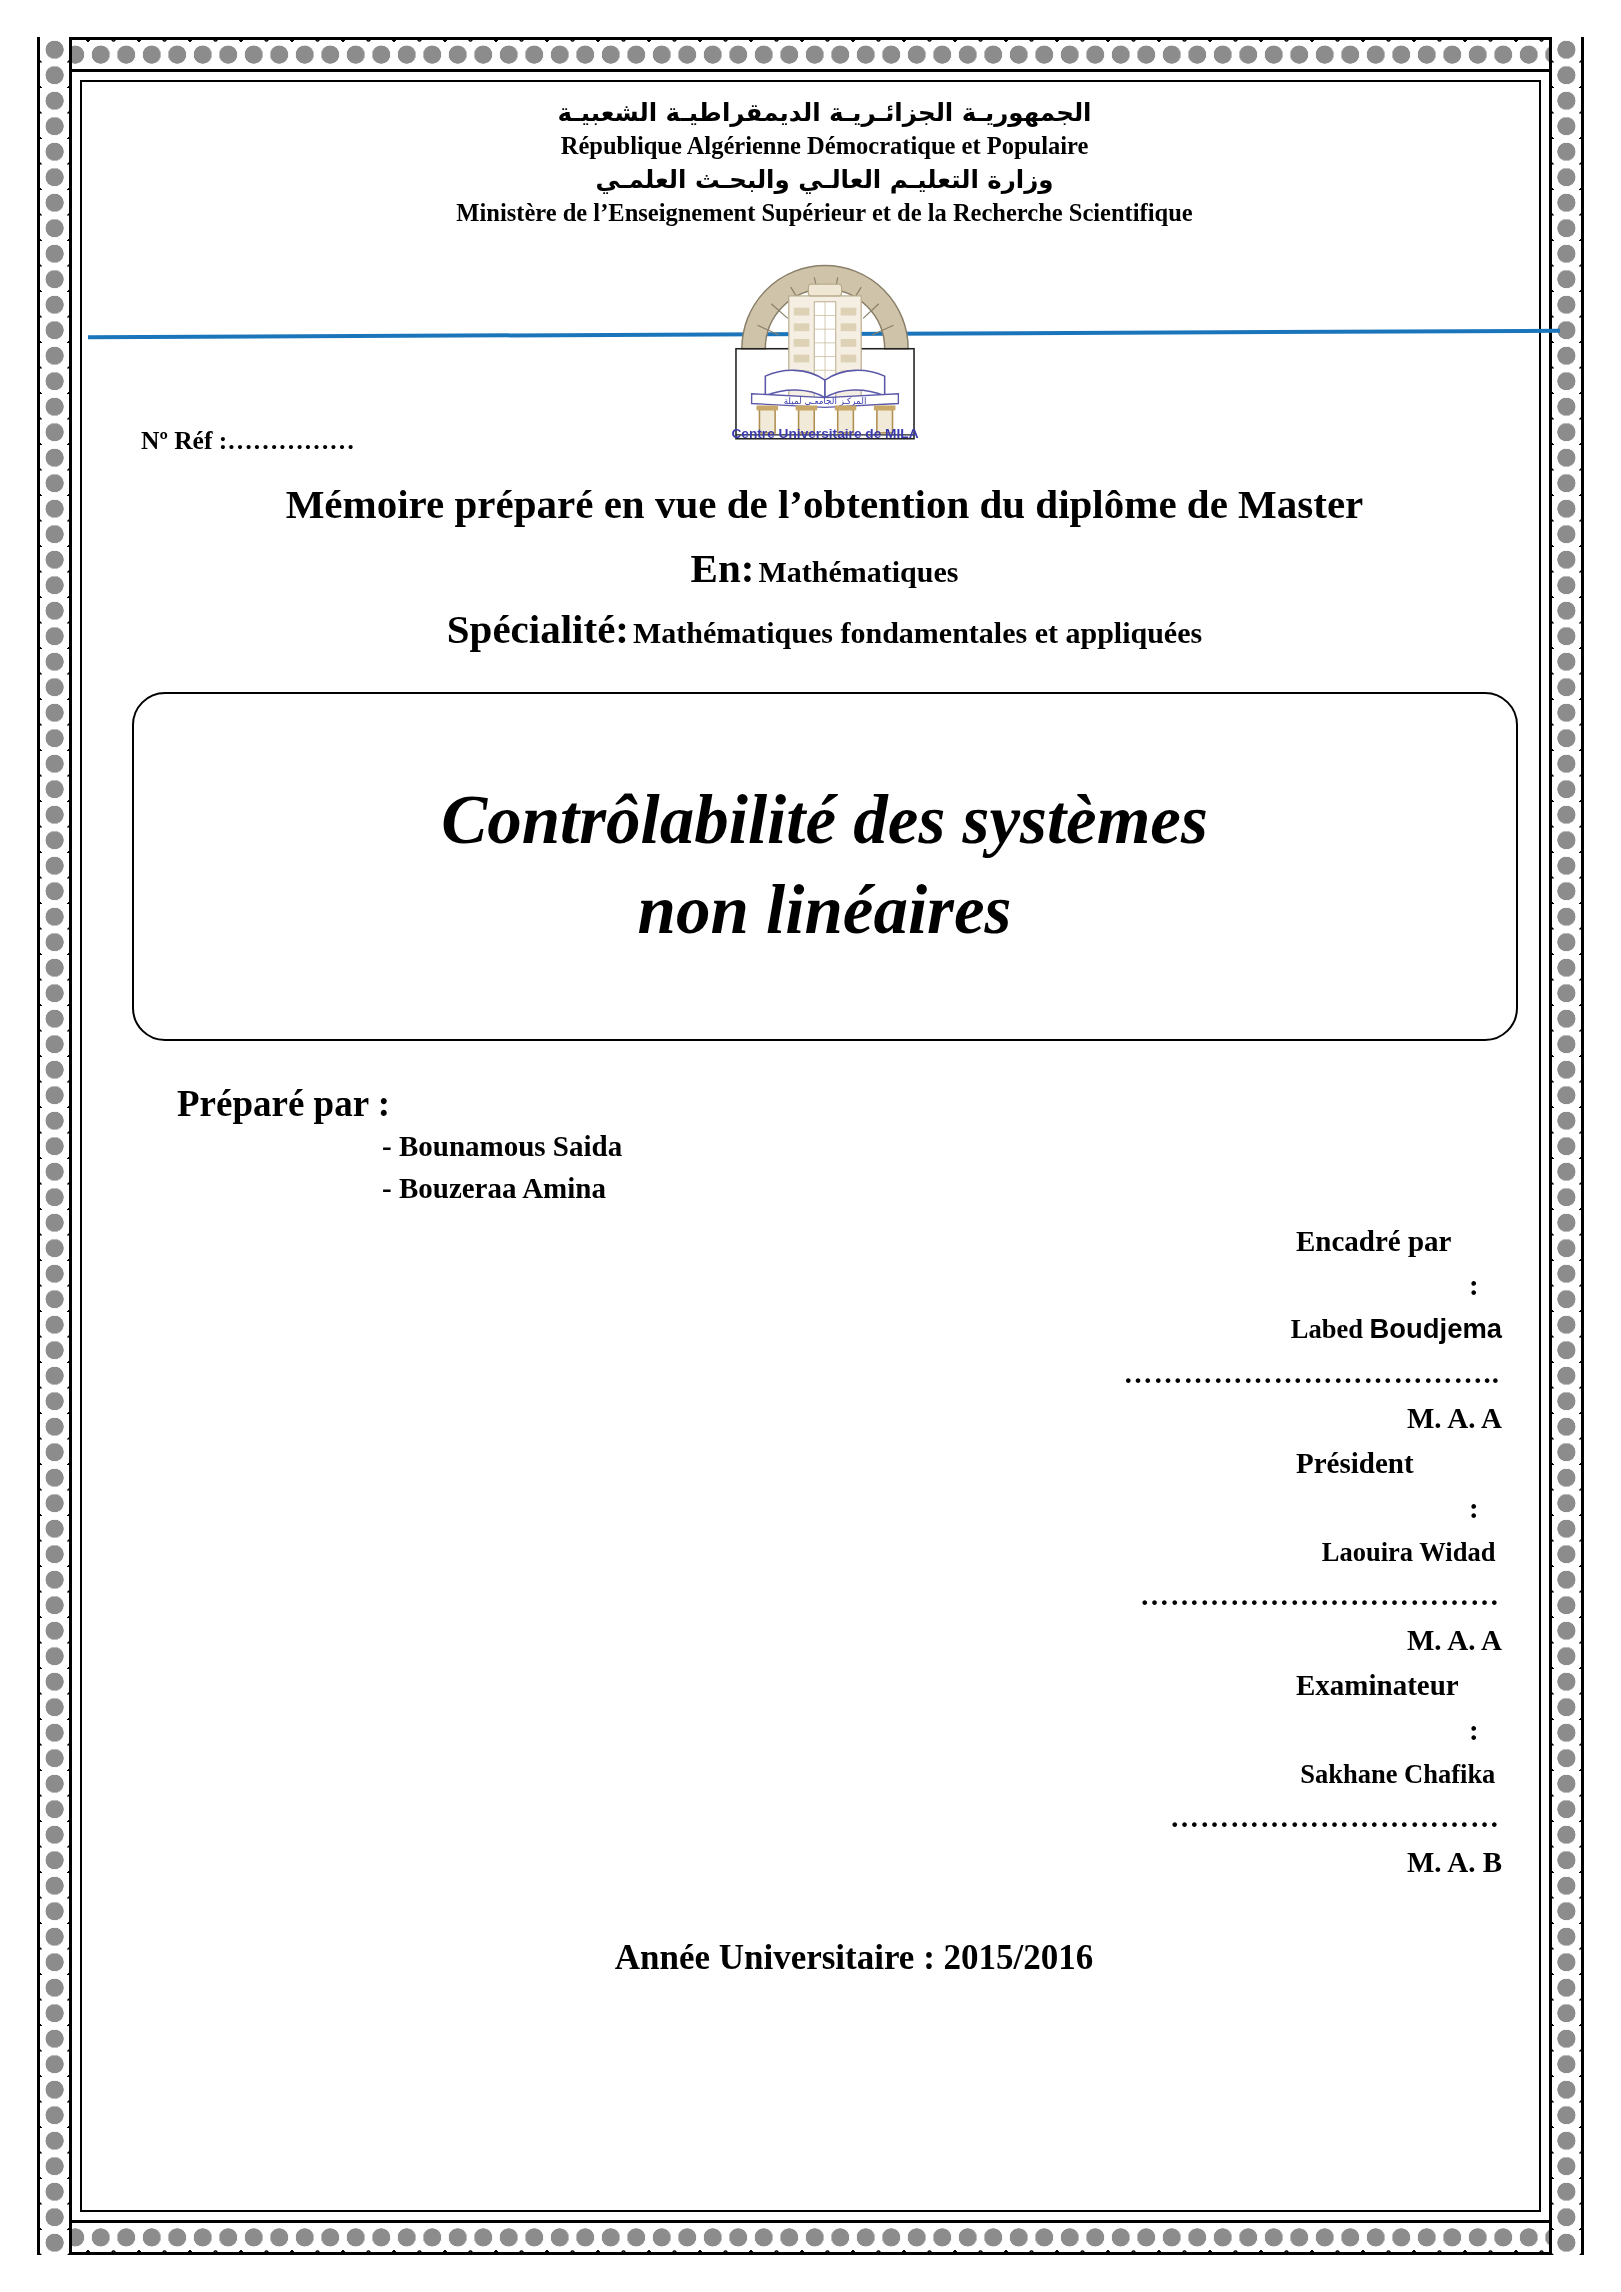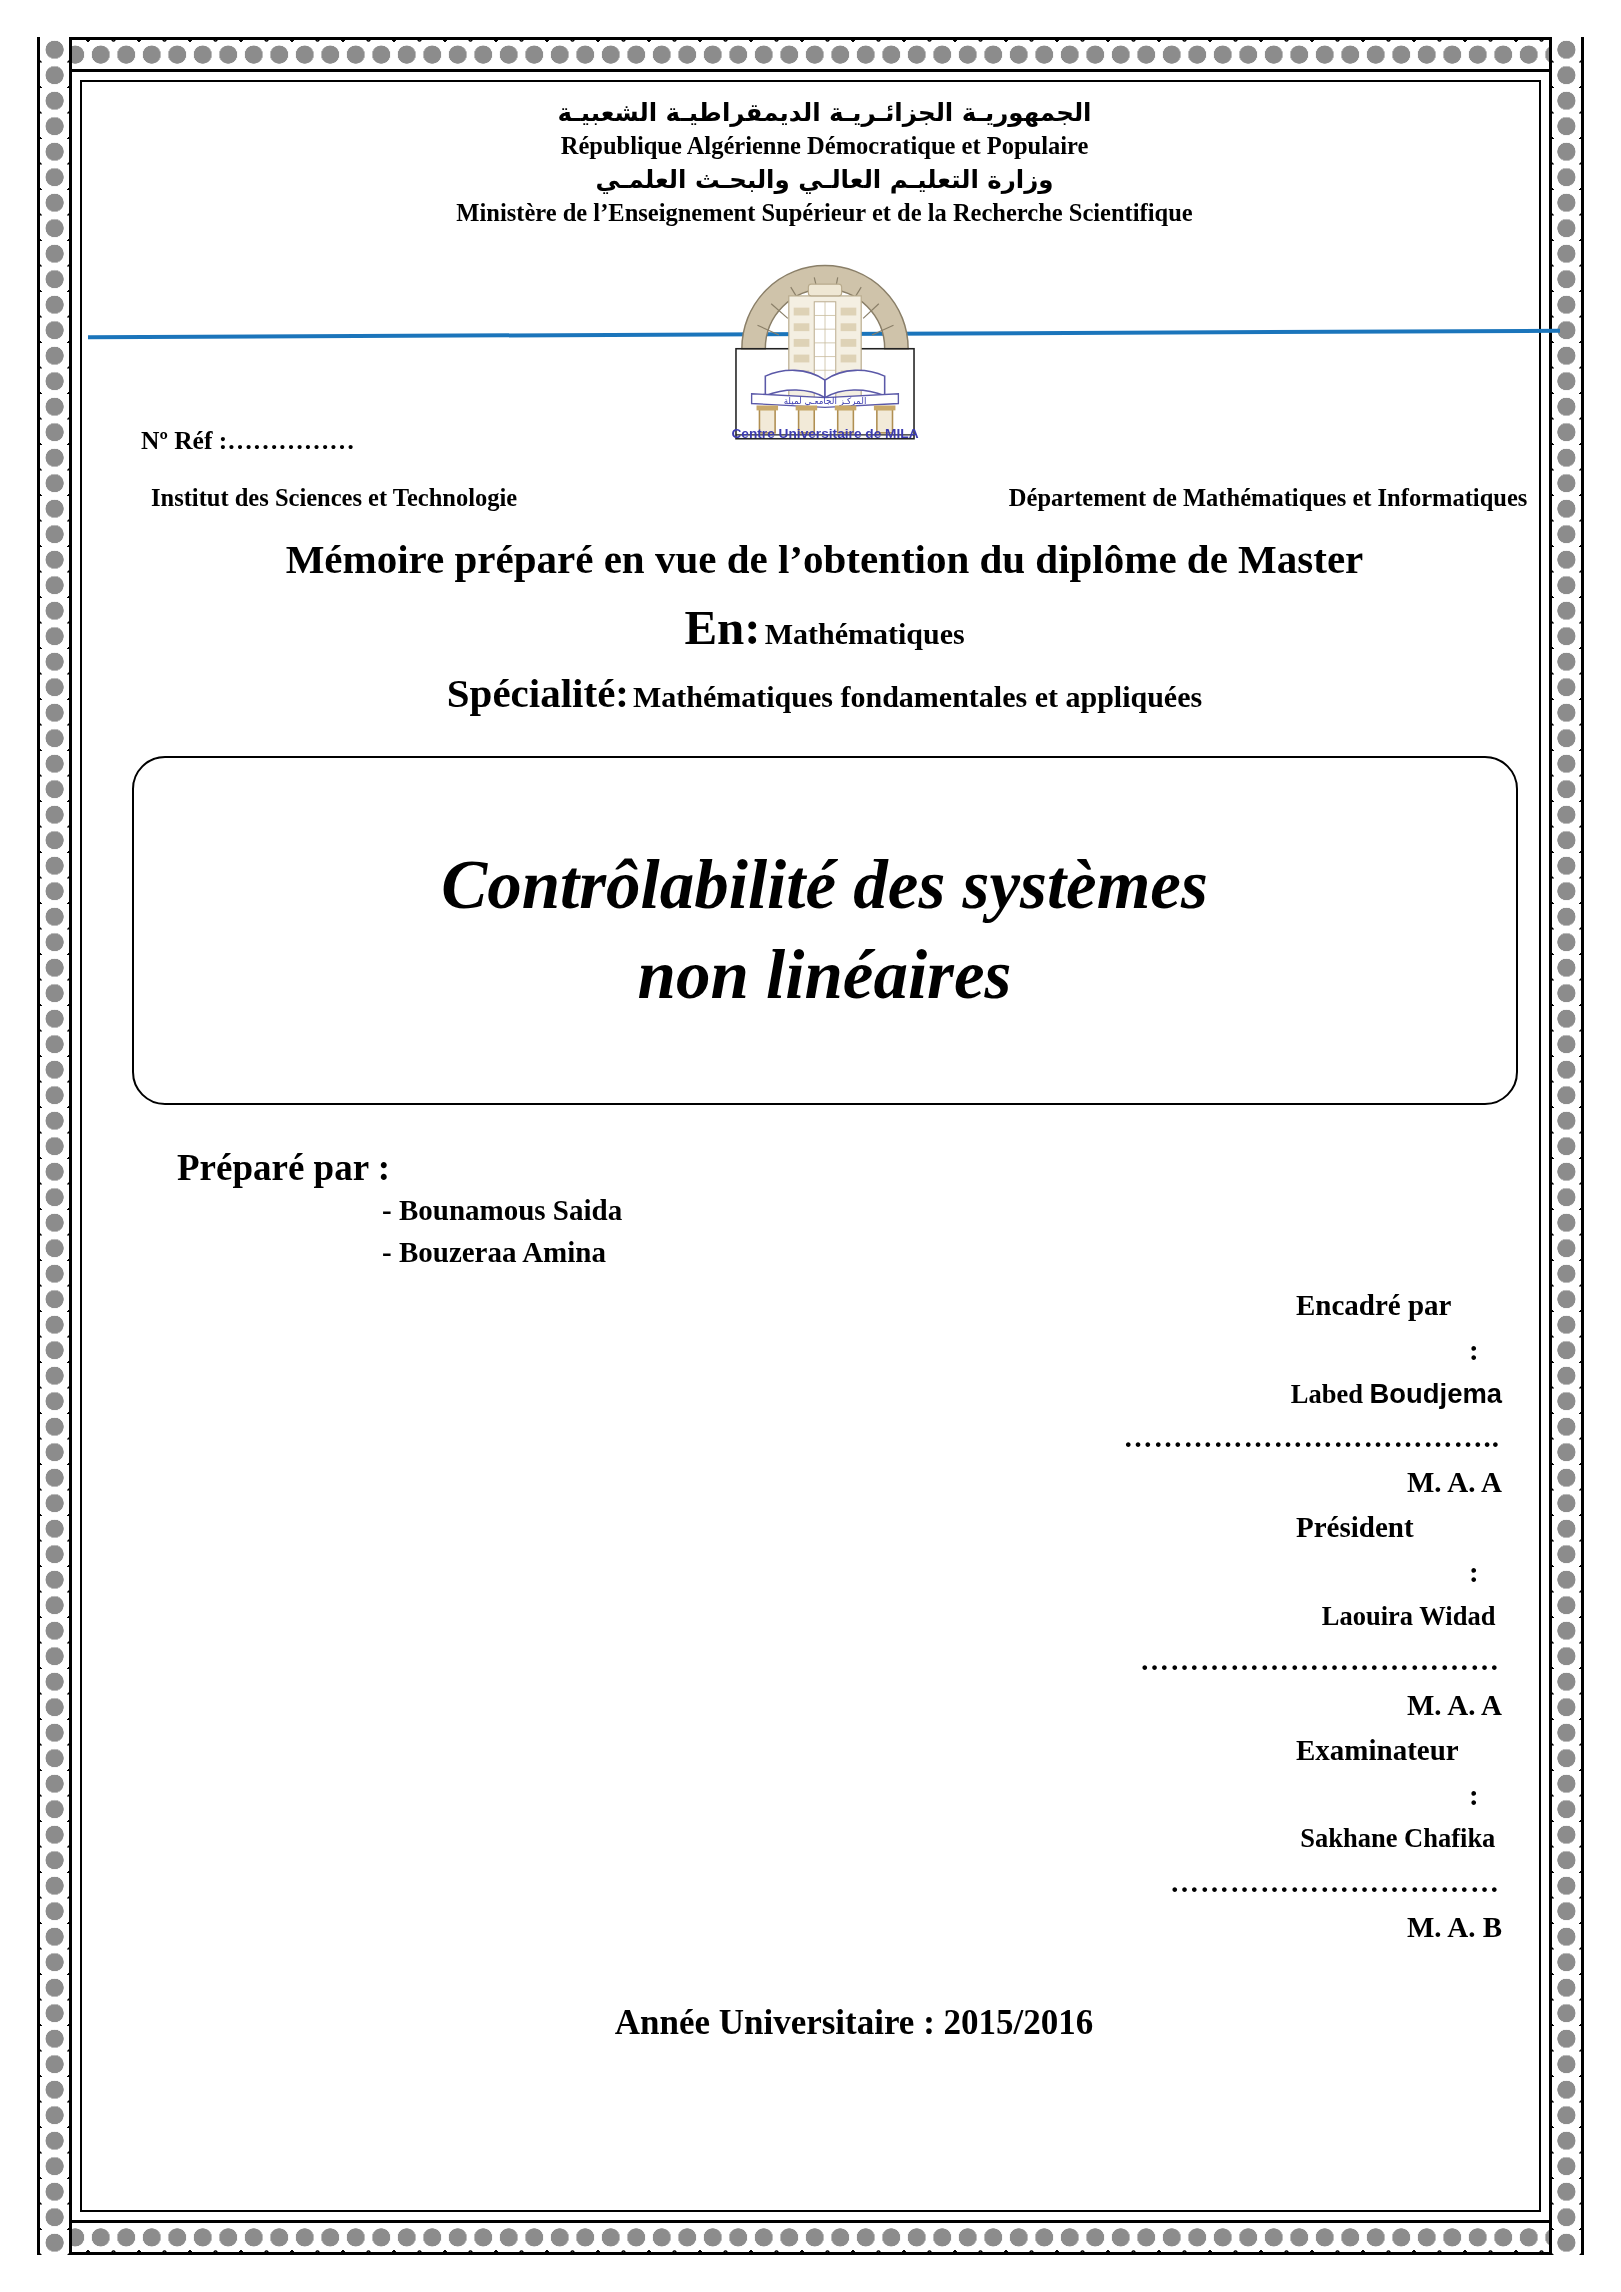--- a/index.html
+++ b/index.html
@@ -176,21 +176,21 @@
     line-height: 1.3;
     margin-top: 21.6px;
   }
   .degree-en {
     text-align: center;
     margin-top: 13.7px;
     line-height: 1.15;
   }
   .degree-en .big {
     font-weight: bold;
-    font-size: 49px;
+    font-size: 41px;
   }
   .degree-en .small {
     font-weight: bold;
     font-size: 30px;
   }
   .degree-spec {
     text-align: center;
     margin-top: 13.7px;
     line-height: 1.15;
   }
@@ -370,24 +370,20 @@
         <rect x="165" y="178" width="22" height="5"></rect>
       </g>
       <path d="M24 208 H206" stroke="#222" stroke-width="1.2"></path>
       <text x="115" y="211" text-anchor="middle" font-family="Liberation Sans, sans-serif" font-size="14" font-weight="bold" fill="#3b3bb0">Centre Universitaire de MILA</text>
     </svg>
   </div>
 
   <div class="ref-line">Nº Réf :……………</div>
 
 
-  <div class="institute-row">
-    <div>Institut des Sciences et Technologie</div>
-    <div>Département  de Mathématiques et Informatiques</div>
-  </div>
 
   <div class="degree-main">Mémoire préparé  en vue de l’obtention du diplôme de Master</div>
 
   <div class="degree-en">
     <span class="big">En:</span>
     <span class="small">Mathématiques</span>
   </div>
 
   <div class="degree-spec">
     <span class="big">Spécialité:</span>

